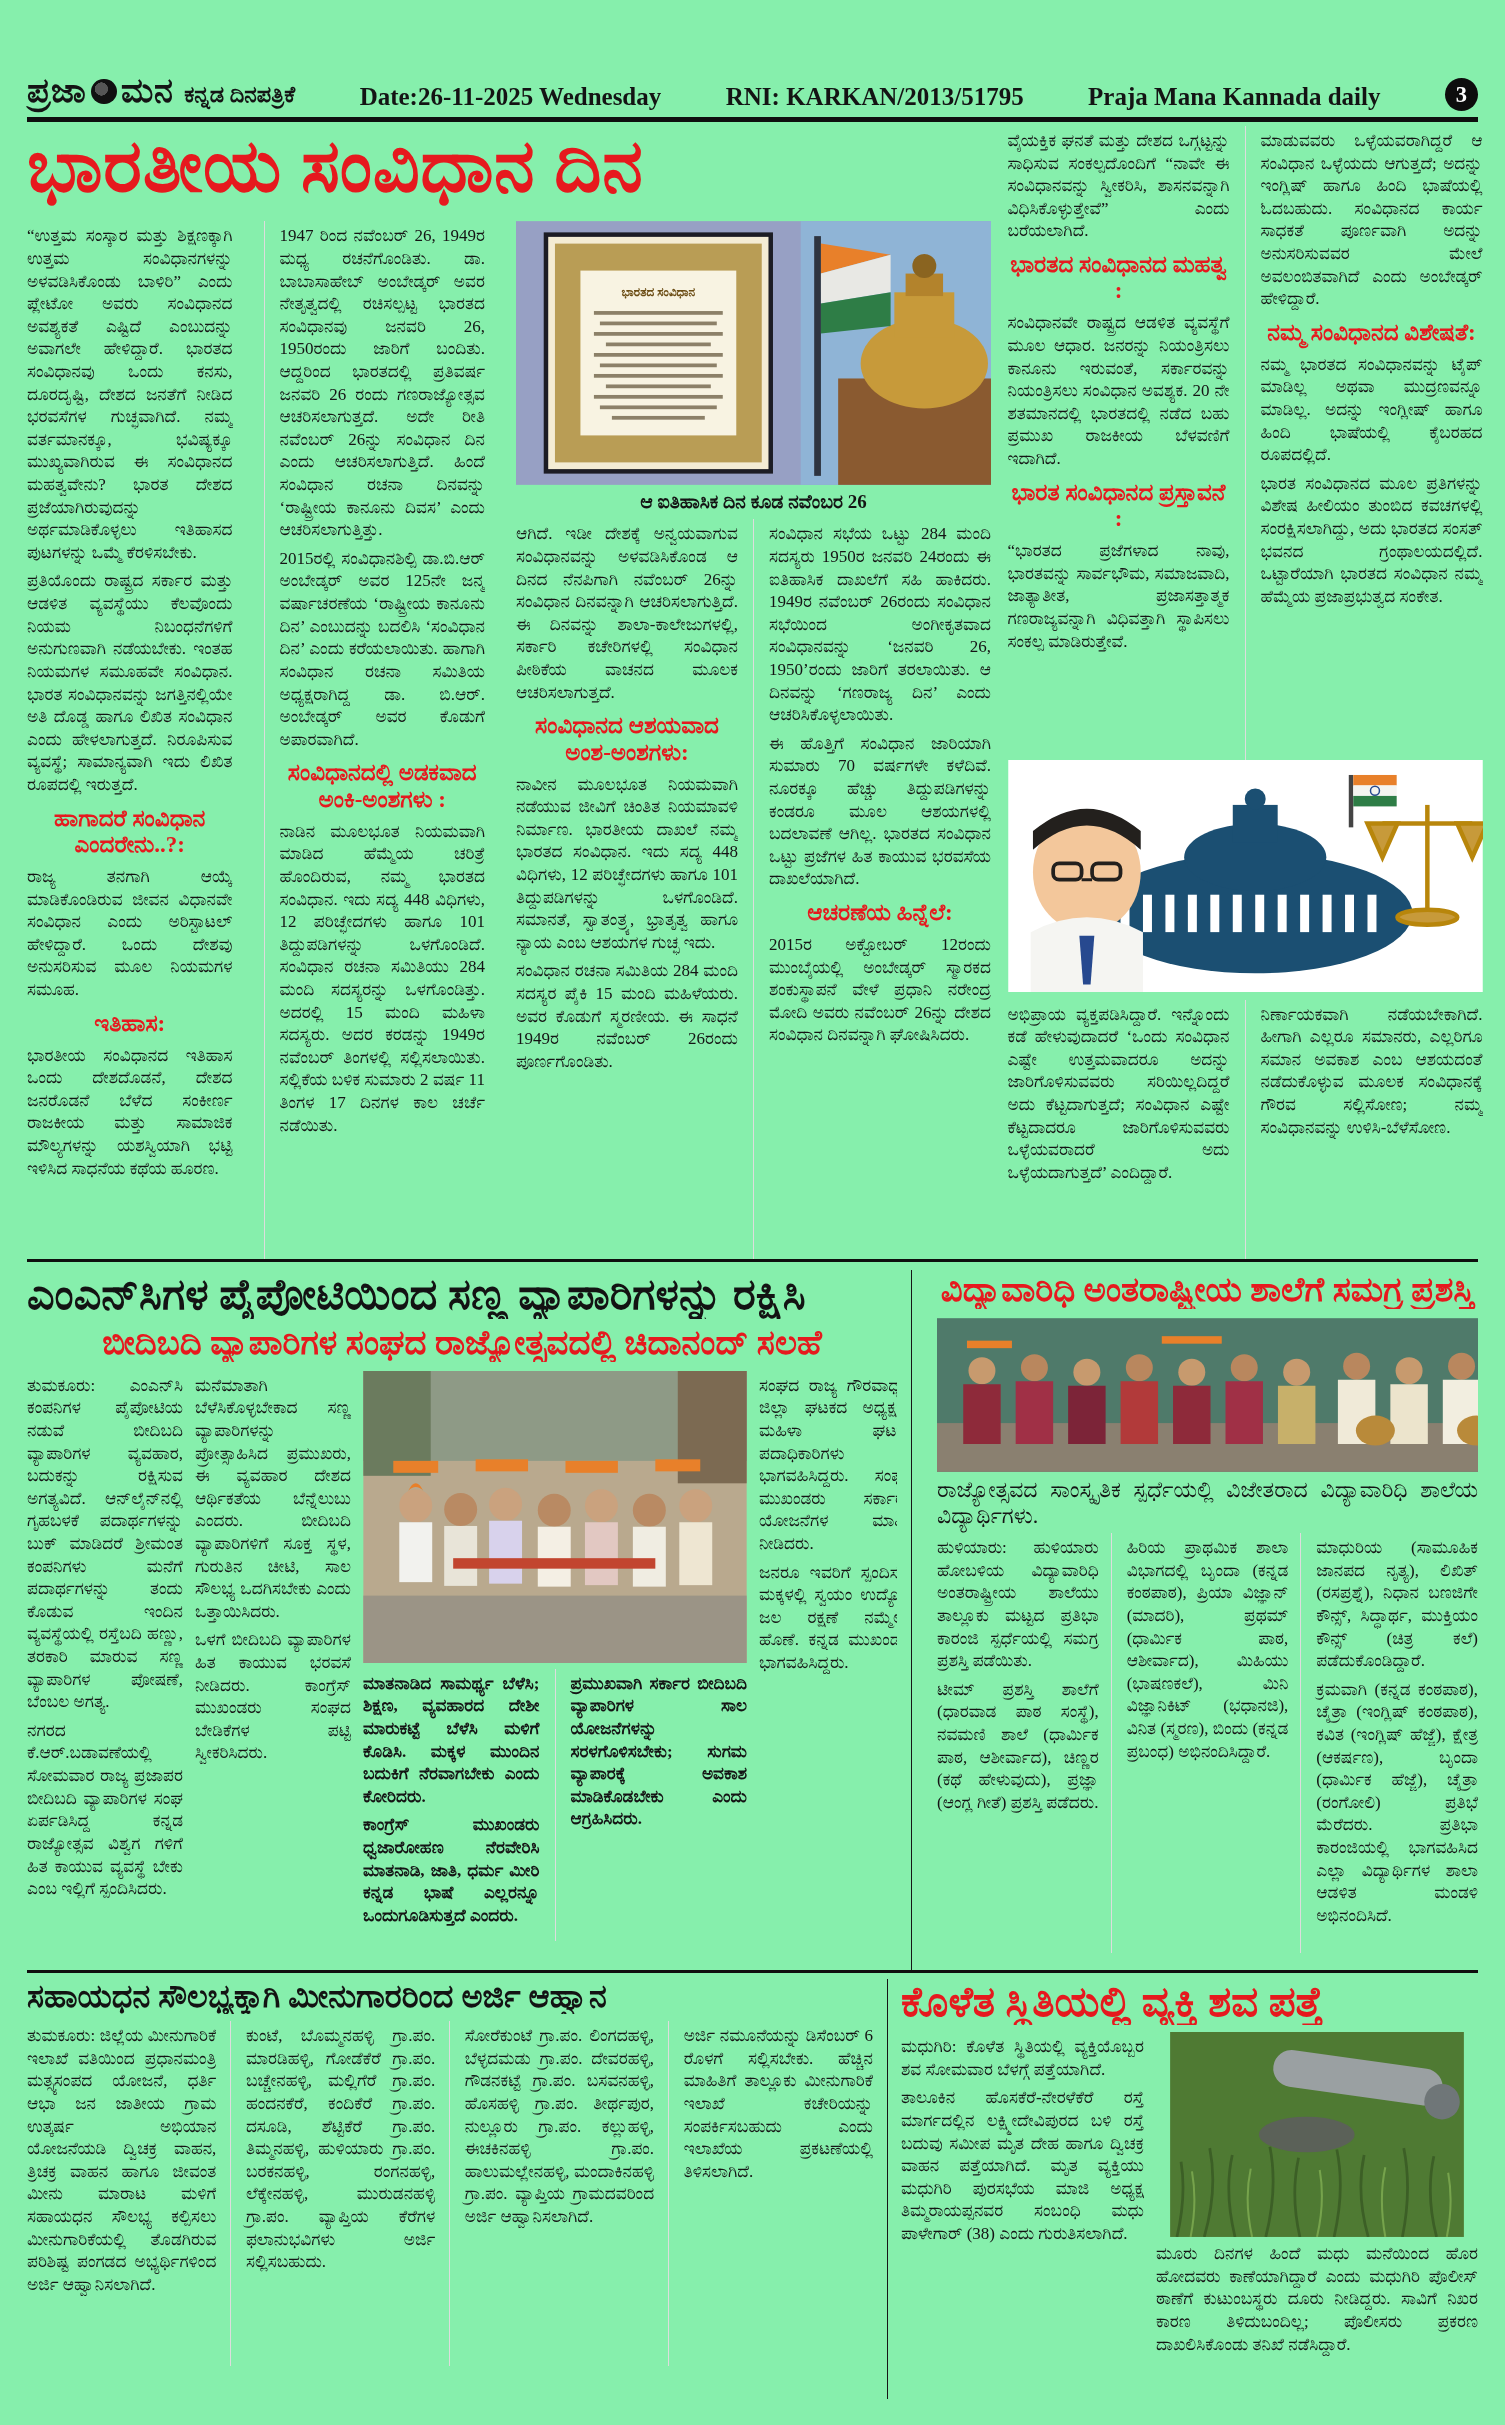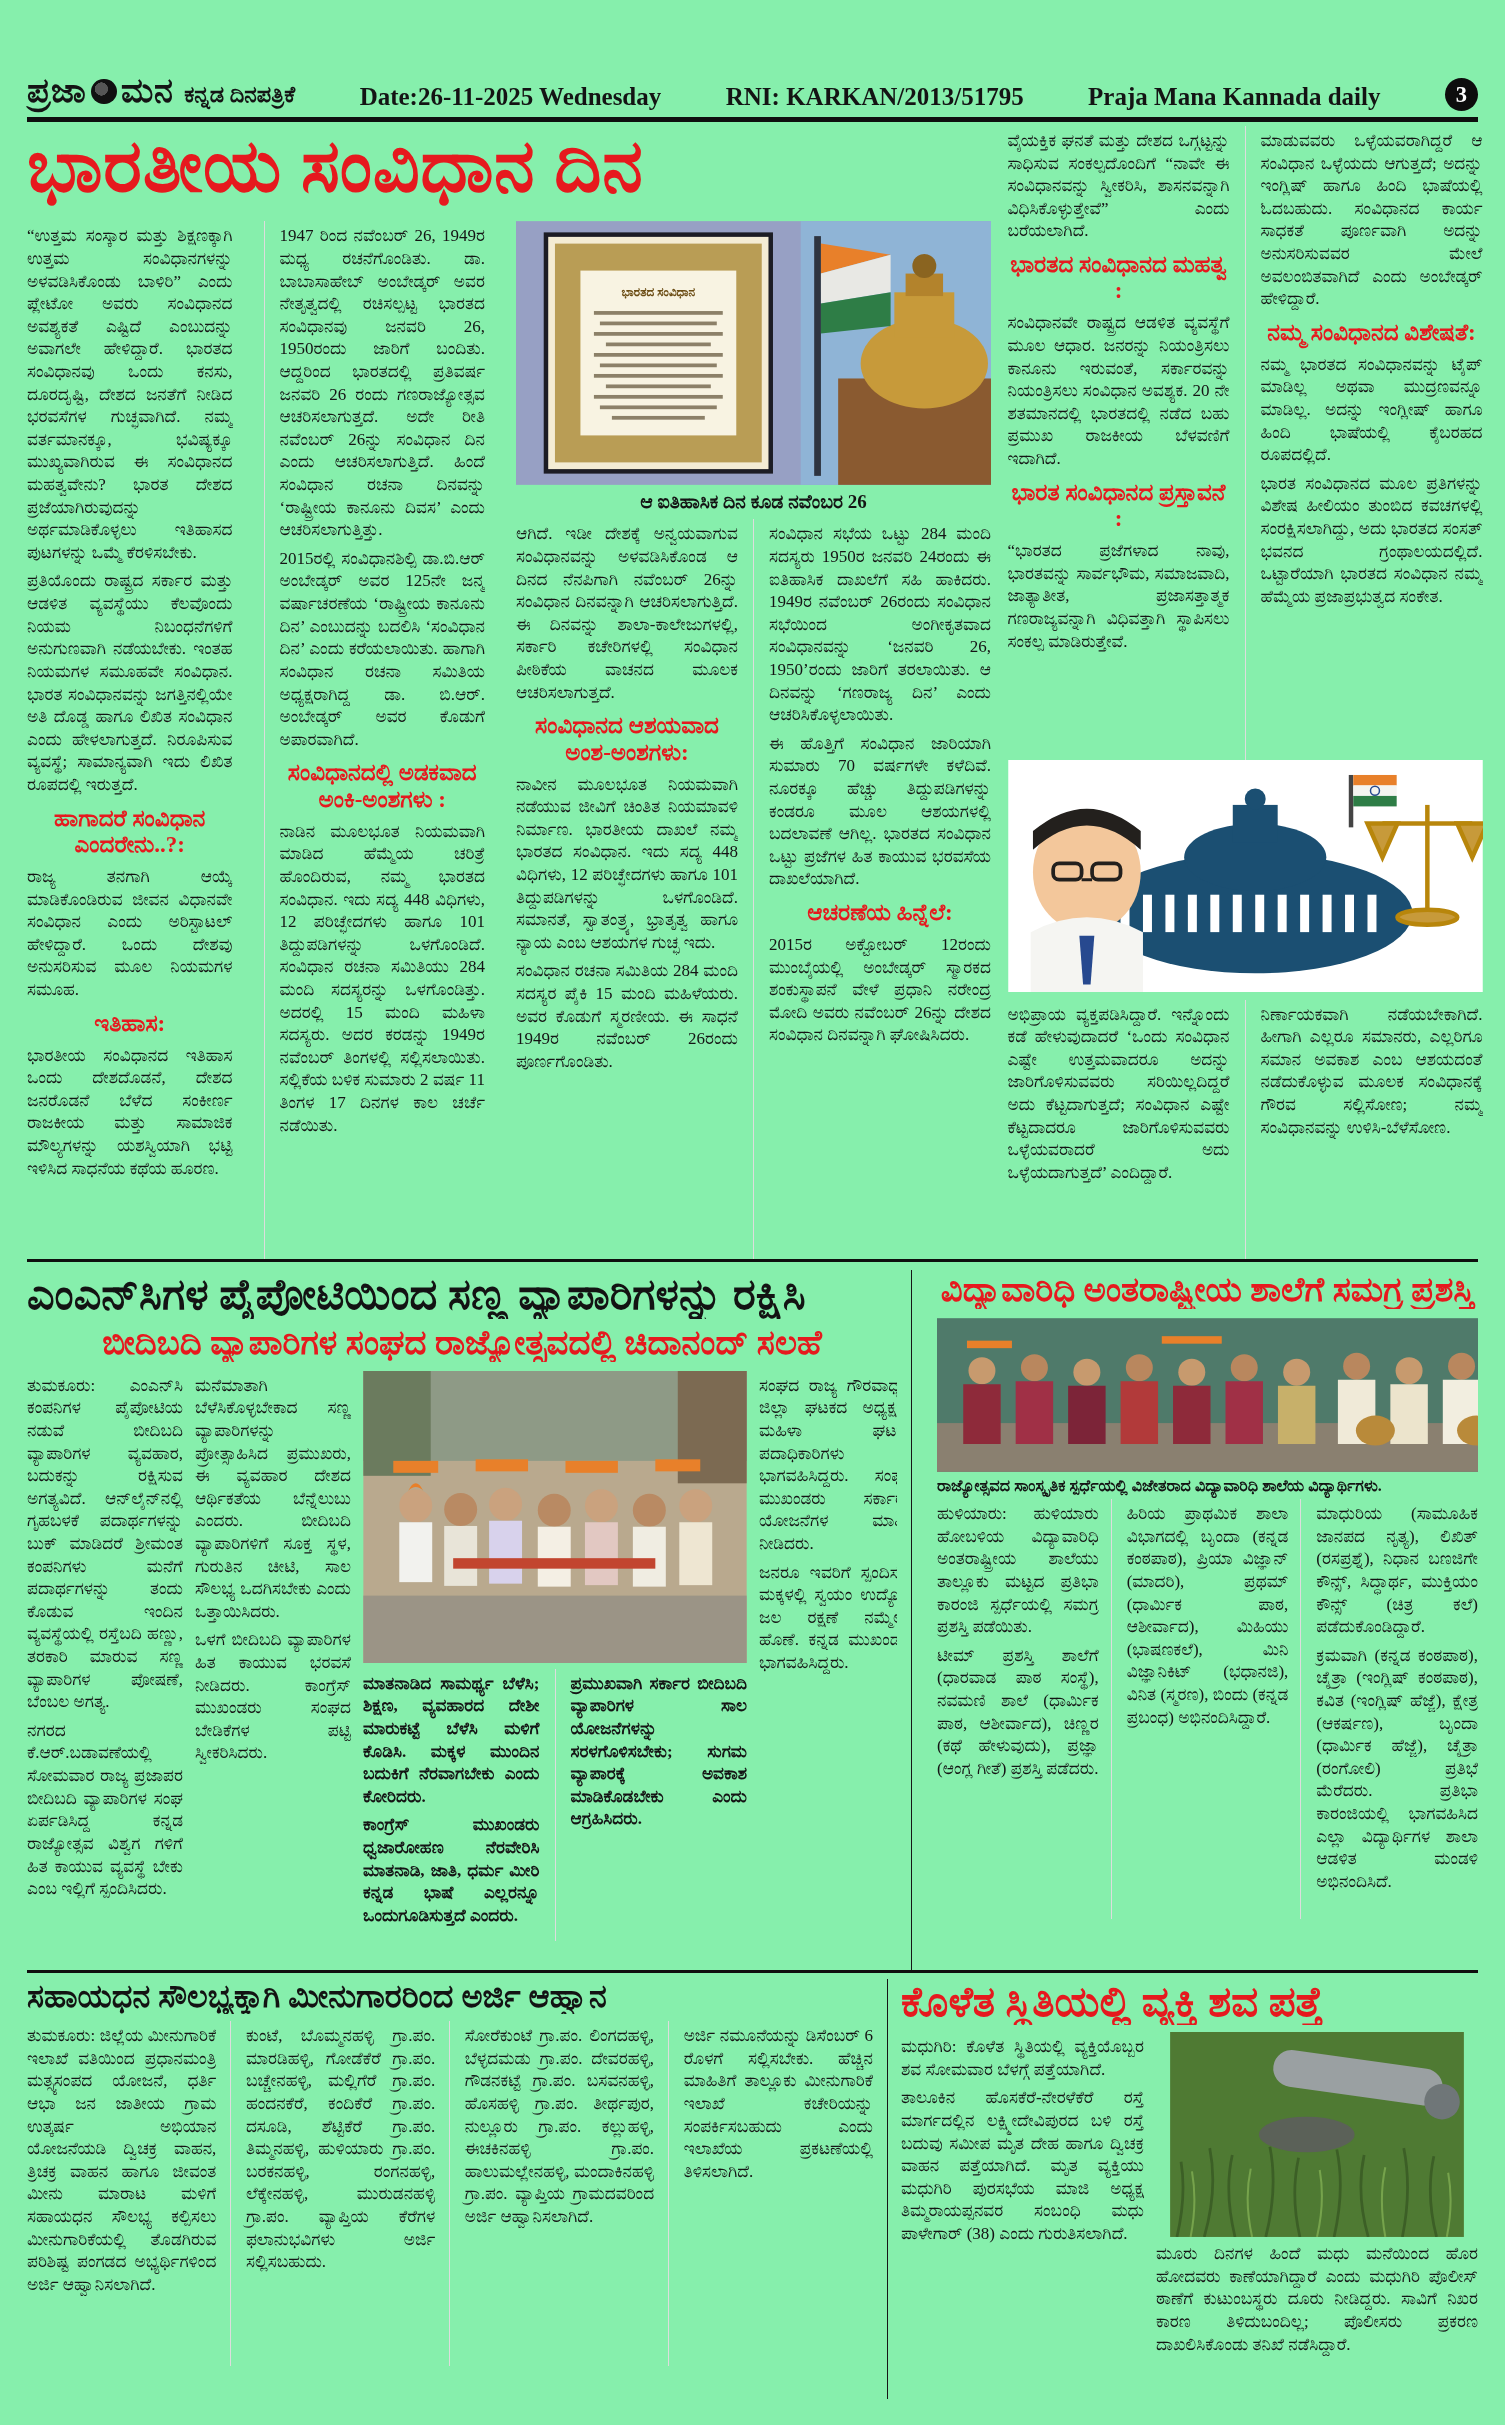--- a/index.html
+++ b/index.html
@@ -40,21 +40,21 @@
   
   .band2{display:flex;gap:12px;padding:7.5px 27px 0 27px;height:700px;overflow:hidden;}
   .b2-left{width:870px;flex:none;padding-right:13.5px;border-right:1.5px solid #161616;overflow:hidden;}
   .b2-right{flex:1;padding-left:13.5px;overflow:hidden;}
   .hl-black{font-size:43px;font-weight:bold;color:#131313;line-height:1.12;margin:1.5px 0 4.5px 0;white-space:nowrap;overflow:hidden;}
   .hl-red{font-size:34px;font-weight:bold;color:#e6191e;line-height:1.12;text-align:center;margin:1.5px 0 9px 0;white-space:nowrap;overflow:hidden;}
   .b2-body{display:flex;gap:12px;overflow:hidden;height:570px;}
   .b2-nar{width:156px;flex:none;overflow:hidden;}
   .b2-mid{width:384px;flex:none;display:flex;flex-direction:column;overflow:hidden;font-weight:bold;}
   .b2-mid .cols2{margin-top:6px;flex:1;}
-  .b2r-caption{font-weight:bold;font-size:16px;margin:4.5px 0;text-align:justify;}
+  .b2r-caption{font-weight:normal;font-size:22px;margin:4.5px 0;text-align:justify;}
   .b2r-body{display:flex;gap:12px;height:420px;overflow:hidden;}
 
   
   .band3{display:flex;padding:6px 27px 0 27px;height:420px;overflow:hidden;}
   .b3-left{width:846px;flex:none;padding-right:13.5px;border-right:1.5px solid #161616;overflow:hidden;}
   .b3-right{flex:1;padding-left:13.5px;overflow:hidden;}
   .hl-black-sm{font-size:32px;font-weight:bold;color:#131313;line-height:1.1;margin:0 0 7.5px 0;white-space:nowrap;overflow:hidden;}
   .hl-red-lg{font-size:42px;font-weight:bold;color:#e6191e;line-height:1.1;margin:0 0 7.5px 0;white-space:nowrap;overflow:hidden;}
   .b3-cols{display:flex;gap:13.5px;height:345px;overflow:hidden;}
   .b3r-body{display:flex;gap:12px;overflow:hidden;height:330px;}

